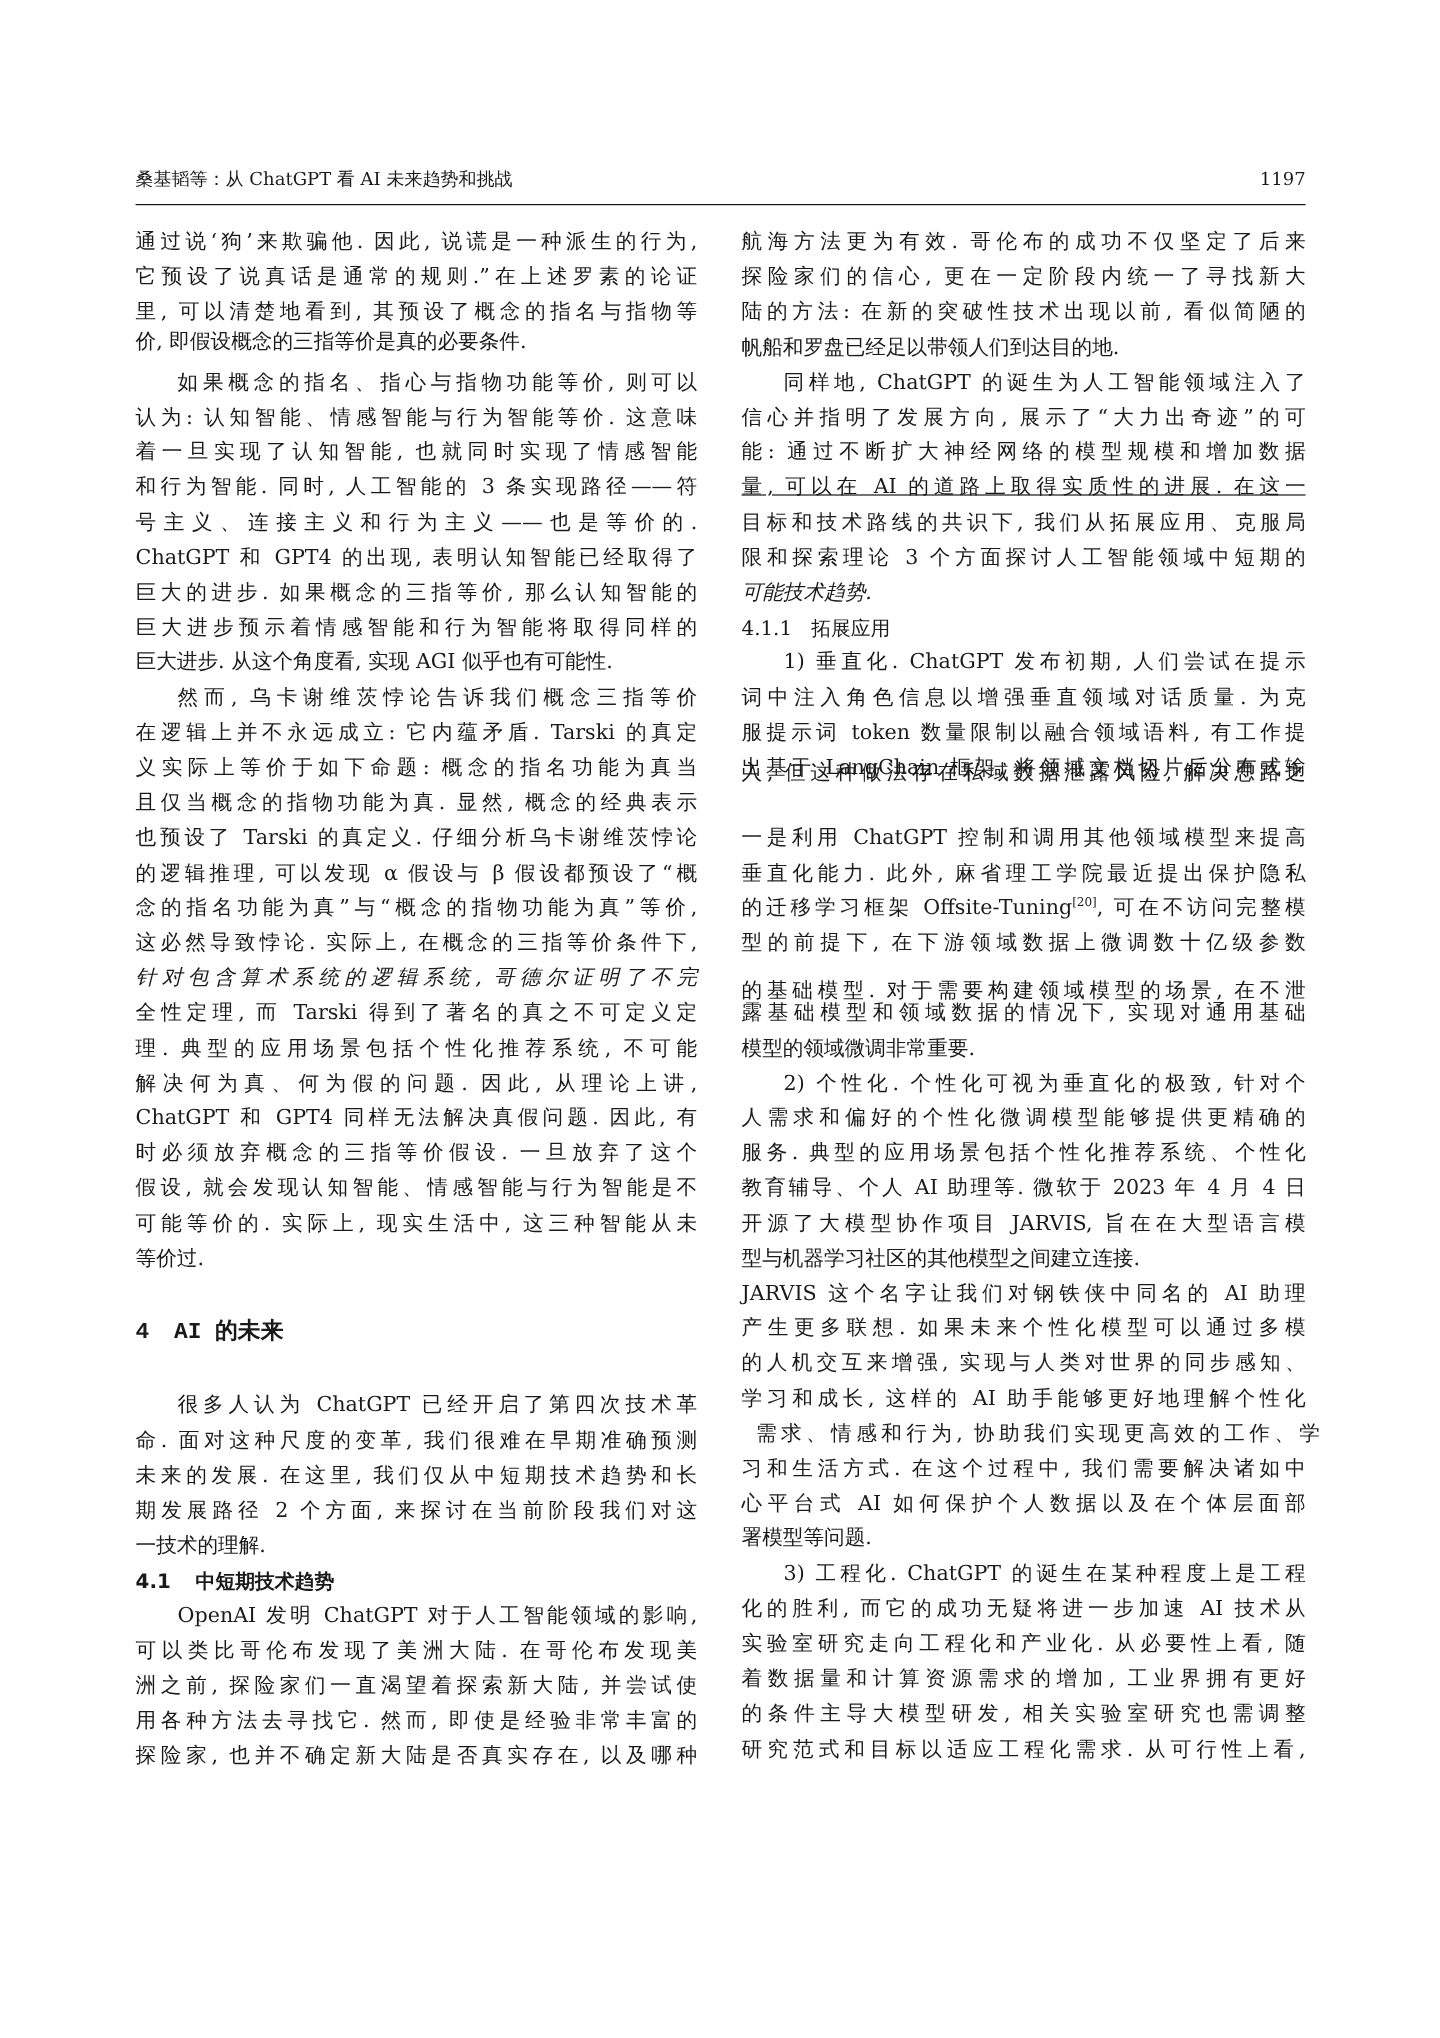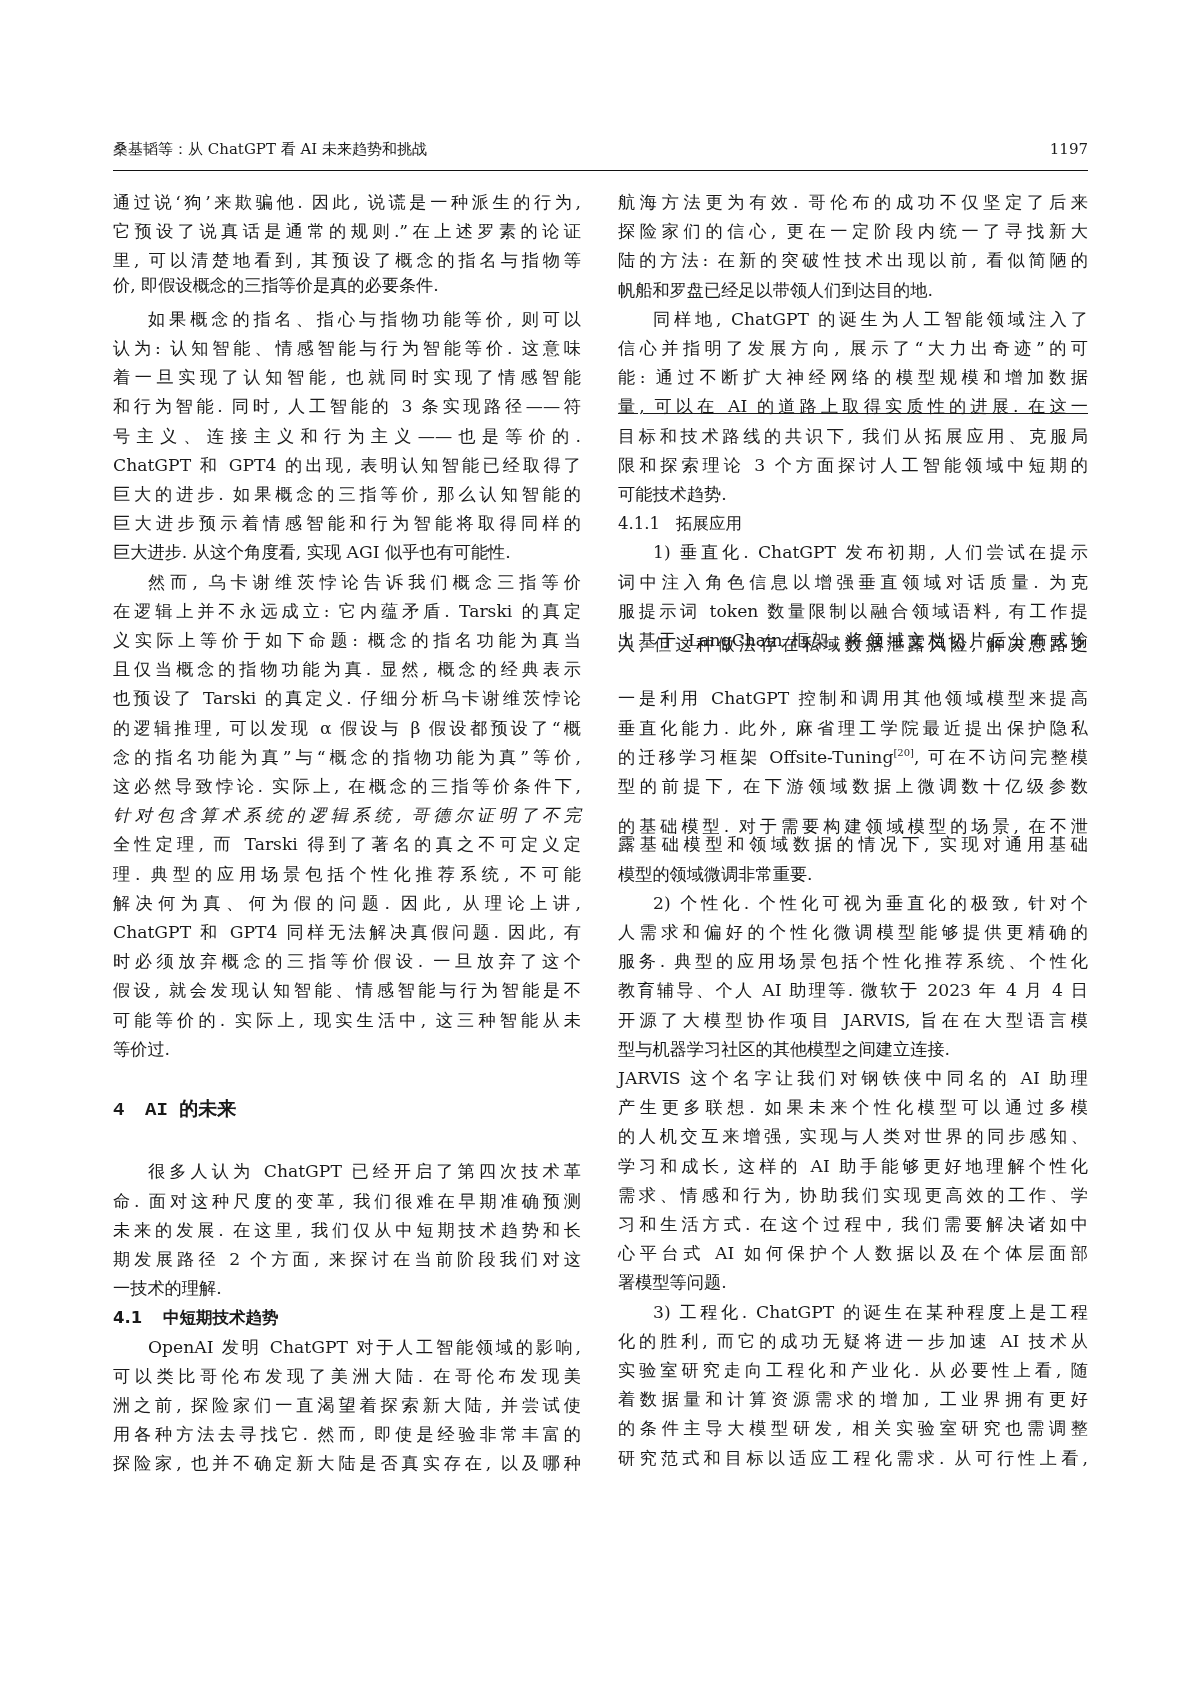--- a/index.html
+++ b/index.html
@@ -83,21 +83,21 @@
     <div class="line" style="top: 0px;">航海方法更为有效. 哥伦布的成功不仅坚定了后来</div>
     <div class="line" style="top: 29.2px;">探险家们的信心, 更在一定阶段内统一了寻找新大</div>
     <div class="line" style="top: 58.4px;">陆的方法: 在新的突破性技术出现以前, 看似简陋的</div>
     <div class="line last" style="top: 87.6px;">帆船和罗盘已经足以带领人们到达目的地.</div>
     <div class="line indent" style="top: 116.8px;">同样地, ChatGPT 的诞生为人工智能领域注入了</div>
     <div class="line" style="top: 146px;">信心并指明了发展方向, 展示了“大力出奇迹”的可</div>
     <div class="line" style="top: 175.2px;">能: 通过不断扩大神经网络的模型规模和增加数据</div>
     <div class="line" style="top: 204.4px; text-decoration: underline;">量, 可以在 AI 的道路上取得实质性的进展. 在这一</div>
     <div class="line" style="top: 233.6px;">目标和技术路线的共识下, 我们从拓展应用、克服局</div>
     <div class="line" style="top: 262.8px;">限和探索理论 3 个方面探讨人工智能领域中短期的</div>
-    <div class="line last" style="top: 292px;">可能技术趋势.</div>
+    <div class="line last" style="top: 292px; font-style: italic;">可能技术趋势.</div>
     <div class="line h3 last" style="top: 321.2px;"><span class="num3">4.1.1</span><span>拓展应用</span></div>
     <div class="line indent" style="top: 350.4px;">1) 垂直化. ChatGPT 发布初期, 人们尝试在提示</div>
     <div class="line" style="top: 379.6px;">词中注入角色信息以增强垂直领域对话质量. 为克</div>
     <div class="line" style="top: 408.8px;">服提示词 token 数量限制以融合领域语料, 有工作提</div>
     <div class="line" style="top: 438px;">出基于 LangChain 框架, 将领域文档切片后分布式输</div>
     <div class="line" style="top: 442px;">入, 但这种做法存在私域数据泄露风险, 解决思路之</div>
     <div class="line" style="top: 496.4px;">一是利用 ChatGPT 控制和调用其他领域模型来提高</div>
     <div class="line" style="top: 525.6px;">垂直化能力. 此外, 麻省理工学院最近提出保护隐私</div>
     <div class="line" style="top: 554.8px;"><span>的迁移学习框架 Offsite-Tuning</span><sup>[20]</sup><span>, 可在不访问完整模</span></div>
     <div class="line" style="top: 584px;">型的前提下, 在下游领域数据上微调数十亿级参数</div>
@@ -107,21 +107,21 @@
     <div class="line indent" style="top: 700.8px;">2) 个性化. 个性化可视为垂直化的极致, 针对个</div>
     <div class="line" style="top: 730px;">人需求和偏好的个性化微调模型能够提供更精确的</div>
     <div class="line" style="top: 759.2px;">服务. 典型的应用场景包括个性化推荐系统、个性化</div>
     <div class="line" style="top: 788.4px;">教育辅导、个人 AI 助理等. 微软于 2023 年 4 月 4 日</div>
     <div class="line" style="top: 817.6px;">开源了大模型协作项目 JARVIS, 旨在在大型语言模</div>
     <div class="line last" style="top: 846.8px;">型与机器学习社区的其他模型之间建立连接.</div>
     <div class="line" style="top: 876px;">JARVIS 这个名字让我们对钢铁侠中同名的 AI 助理</div>
     <div class="line" style="top: 905.2px;">产生更多联想. 如果未来个性化模型可以通过多模</div>
     <div class="line" style="top: 934.4px;">的人机交互来增强, 实现与人类对世界的同步感知、</div>
     <div class="line" style="top: 963.6px;">学习和成长, 这样的 AI 助手能够更好地理解个性化</div>
-    <div class="line" style="top: 992.8px;">需求、情感和行为, 协助我们实现更高效的工作、学</div>
+    <div class="line" style="top: 992.8px; margin-left: 12px;">需求、情感和行为, 协助我们实现更高效的工作、学</div>
     <div class="line" style="top: 1022px;">习和生活方式. 在这个过程中, 我们需要解决诸如中</div>
     <div class="line" style="top: 1051.2px;">心平台式 AI 如何保护个人数据以及在个体层面部</div>
     <div class="line last" style="top: 1080.4px;">署模型等问题.</div>
     <div class="line indent" style="top: 1109.6px;">3) 工程化. ChatGPT 的诞生在某种程度上是工程</div>
     <div class="line" style="top: 1138.8px;">化的胜利, 而它的成功无疑将进一步加速 AI 技术从</div>
     <div class="line" style="top: 1168px;">实验室研究走向工程化和产业化. 从必要性上看, 随</div>
     <div class="line" style="top: 1197.2px;">着数据量和计算资源需求的增加, 工业界拥有更好</div>
     <div class="line" style="top: 1226.4px;">的条件主导大模型研发, 相关实验室研究也需调整</div>
     <div class="line" style="top: 1255.6px;">研究范式和目标以适应工程化需求. 从可行性上看,</div>
   </div>

